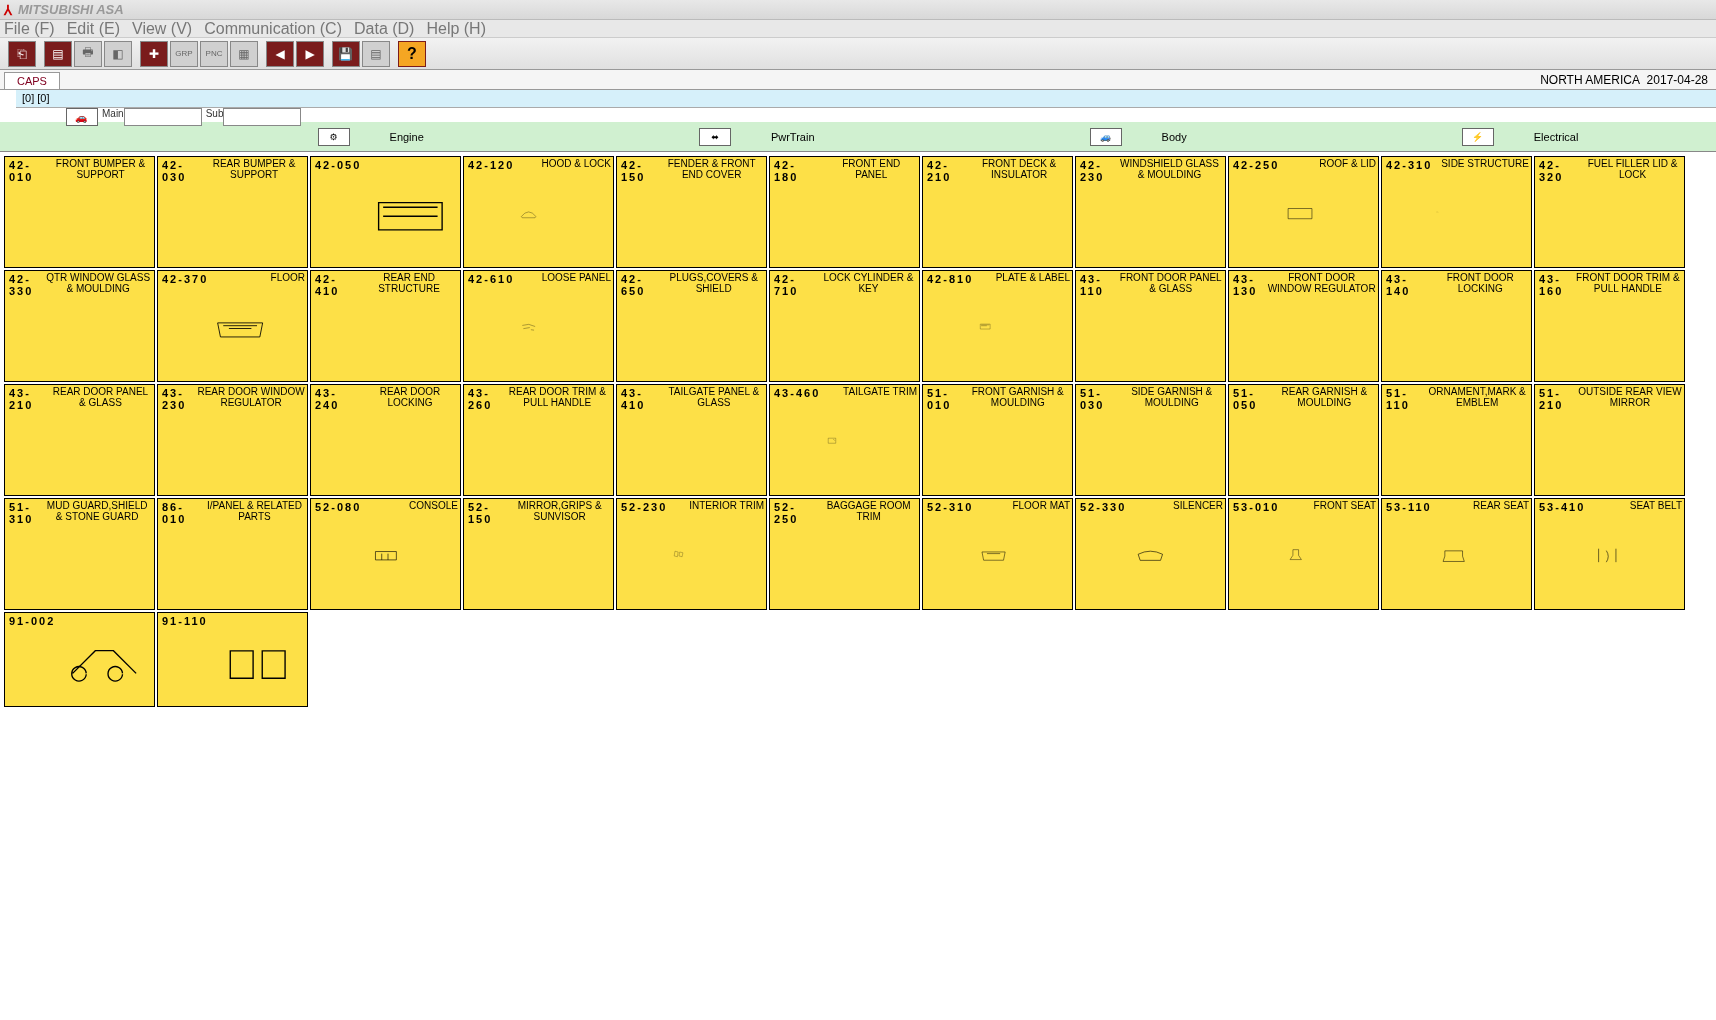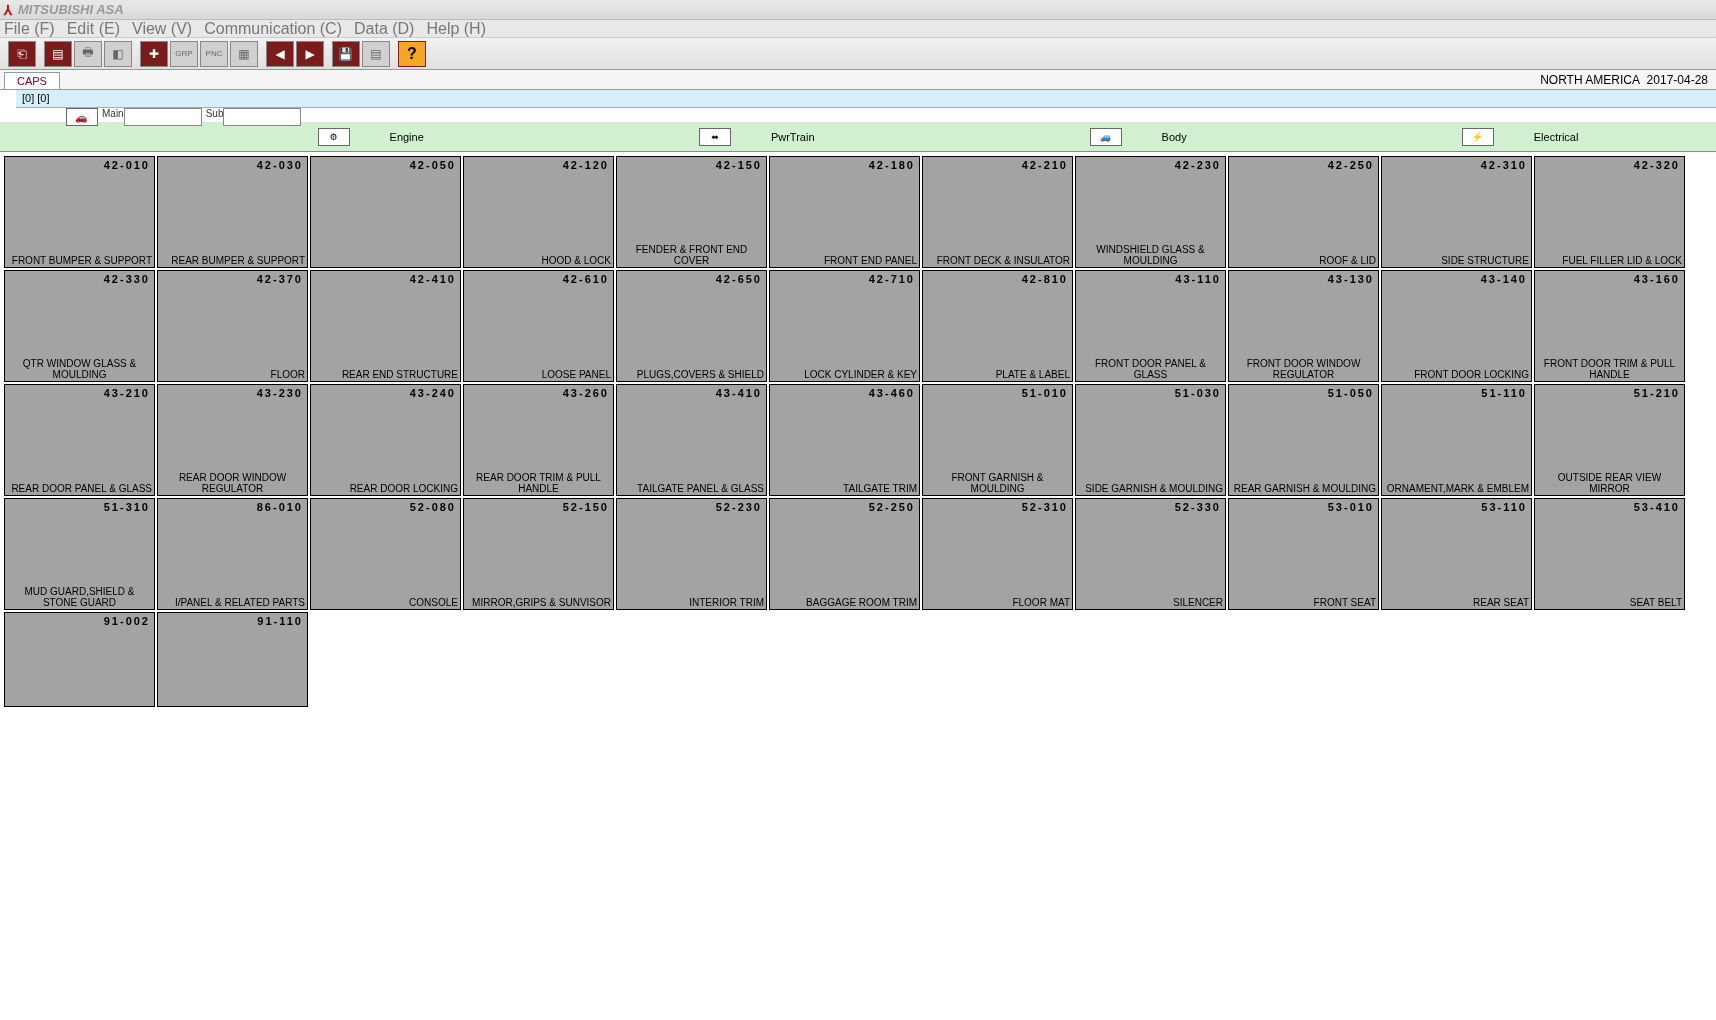--- a/index.html
+++ b/index.html
@@ -30,21 +30,21 @@
   .mainsub-col { display: flex; flex-direction: row; align-items: flex-start; font-size: 10px; }
   .mainsub-col label { color: #333; margin-left: 2px; }
   .mainsub input { width: 78px; height: 18px; border: 1px solid #888; background: #fff; font-size: 10px; padding: 0 2px; }
   .cat-icon-first { width: 32px; height: 18px; background: #fff; border: 1px solid #666; margin-left: 10px; display: flex; align-items: center; justify-content: center; }
   .cat-group { display: flex; align-items: center; flex: 1; justify-content: space-around; margin-left: 180px; }
   .cat-item { display: flex; align-items: center; gap: 40px; }
   .cat-icon { width: 32px; height: 18px; background: #fff; border: 1px solid #666; display: flex; align-items: center; justify-content: center; font-size: 9px; }
   .cat-label { font-size: 11px; }
   
   .grid-area { padding: 4px; display: flex; flex-wrap: wrap; gap: 2px; align-content: flex-start; }
-  .part-cell { width: 151px; height: 112px; border: 1px solid #000; display: flex; flex-direction: column; background: #a3a3a3; cursor: pointer; position: relative; align-items: flex-end; }
+  .part-cell { width: 151px; height: 112px; border: 1px solid #000; display: flex; flex-direction: row; background: #fde047; cursor: pointer; position: relative; }
   .part-cell.small { height: 95px; }
   .part-code { font-size: 11px; font-weight: bold; padding: 2px 4px; letter-spacing: 2px; }
   .part-img { flex: 1; display: flex; align-items: center; justify-content: center; overflow: hidden; }
   .part-label { font-size: 10px; text-align: center; padding: 1px 2px; line-height: 1.1; min-height: 12px; }
   
   svg { max-width: 100%; max-height: 100%; }
 </style>
 </head>
 <body>
 

